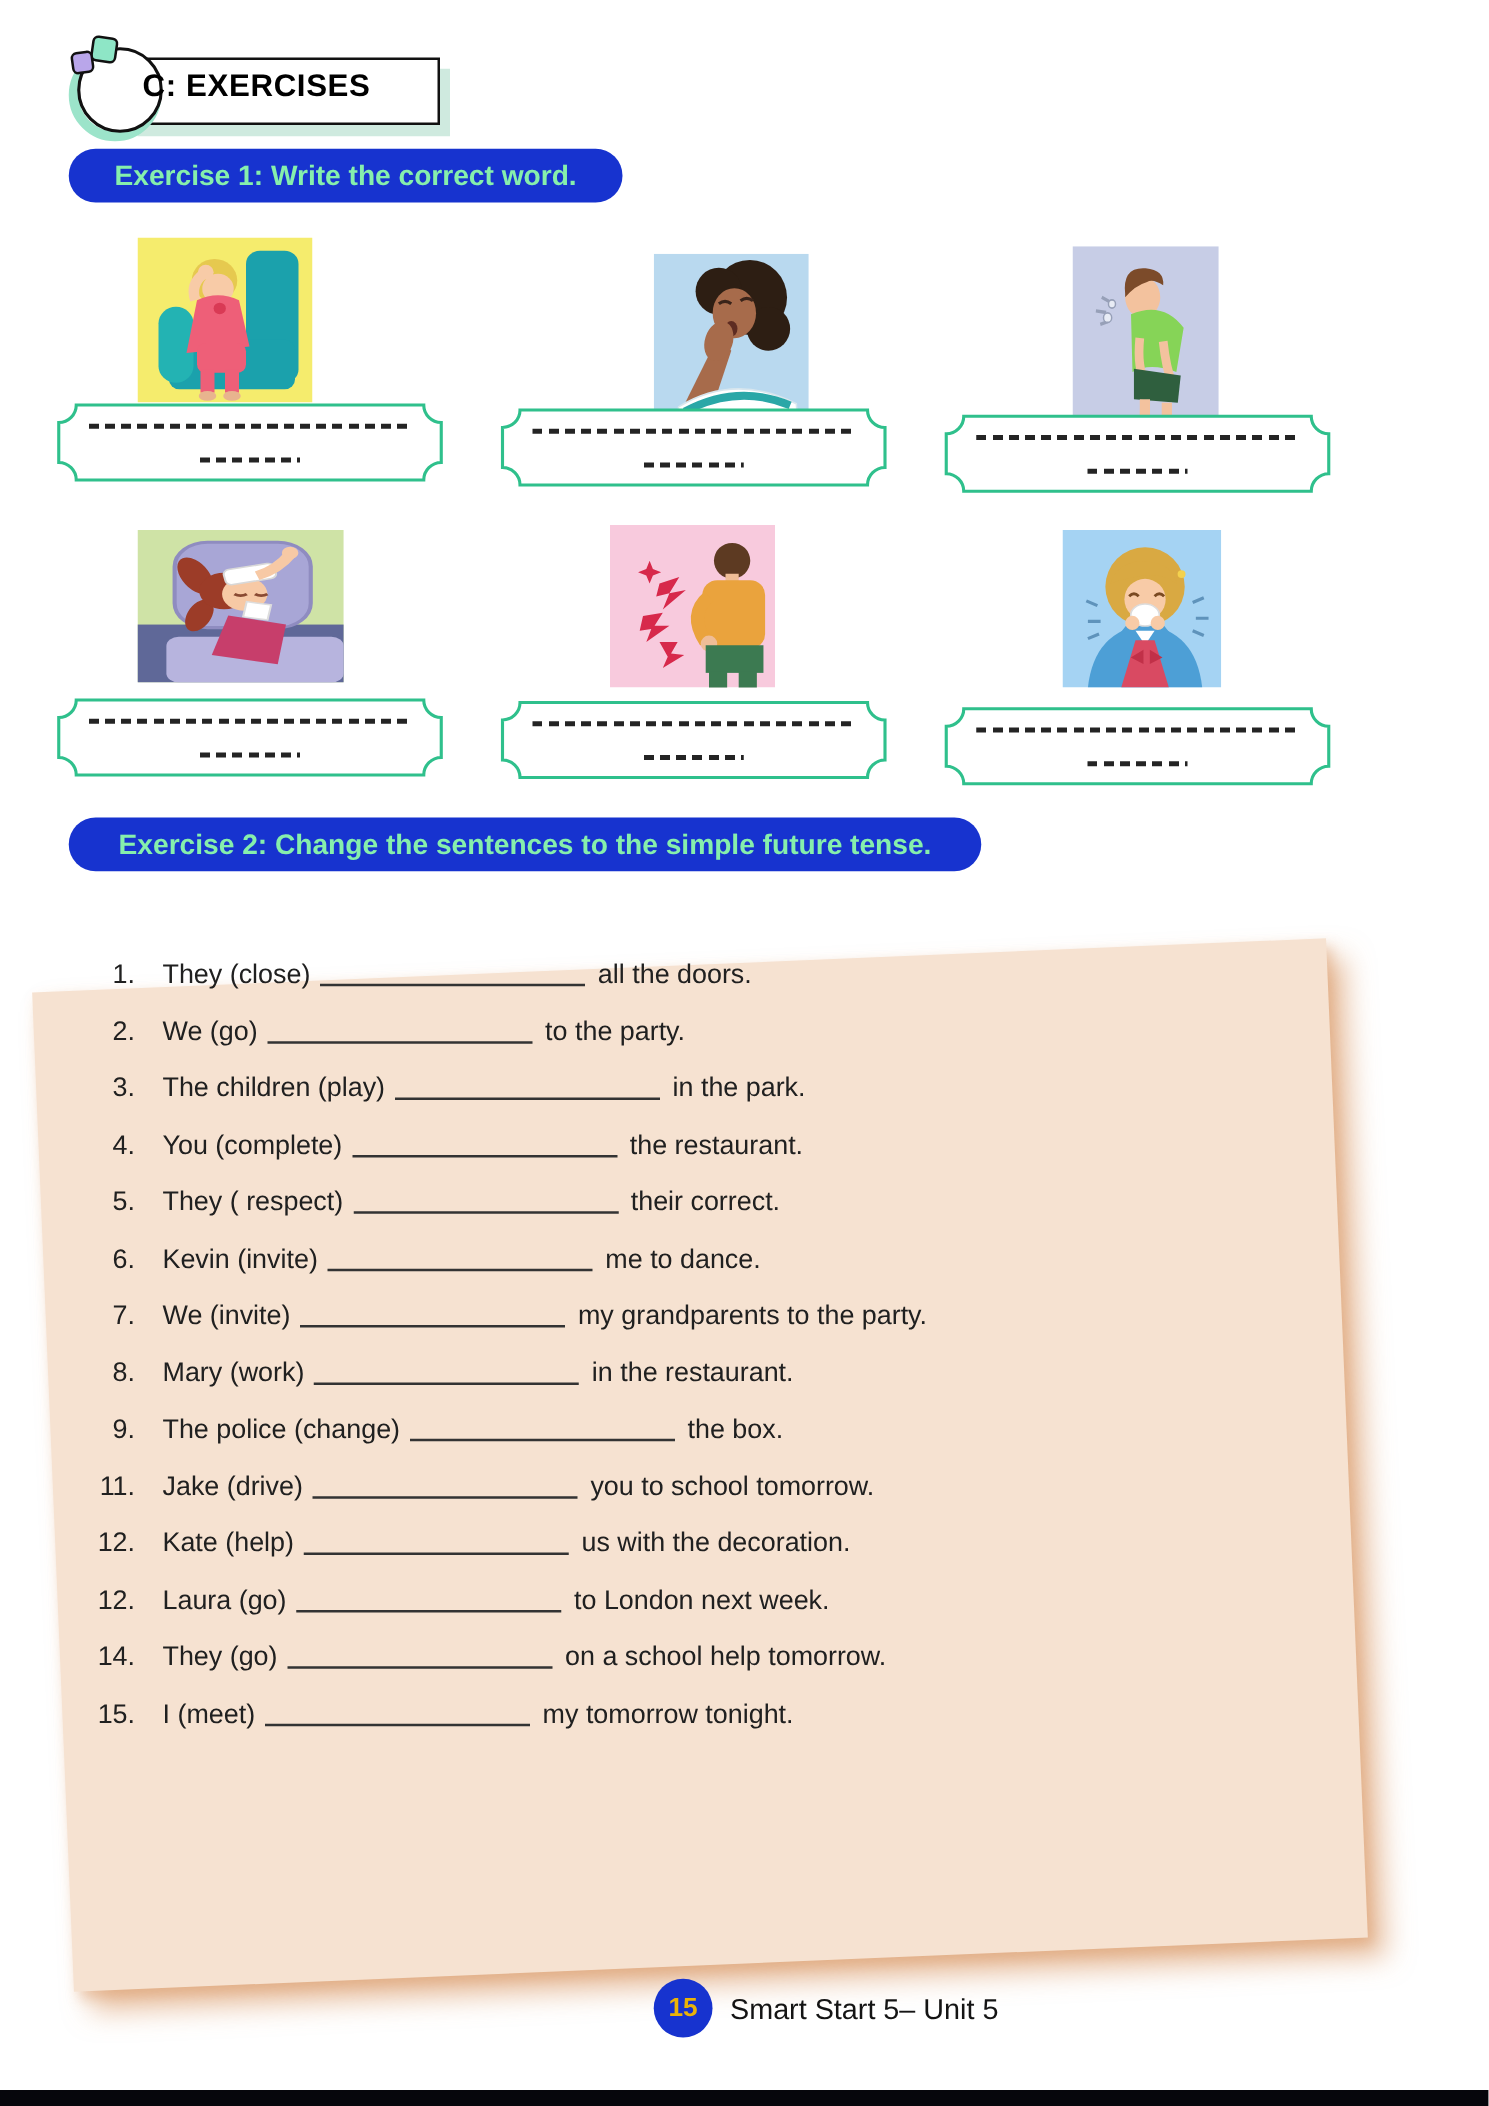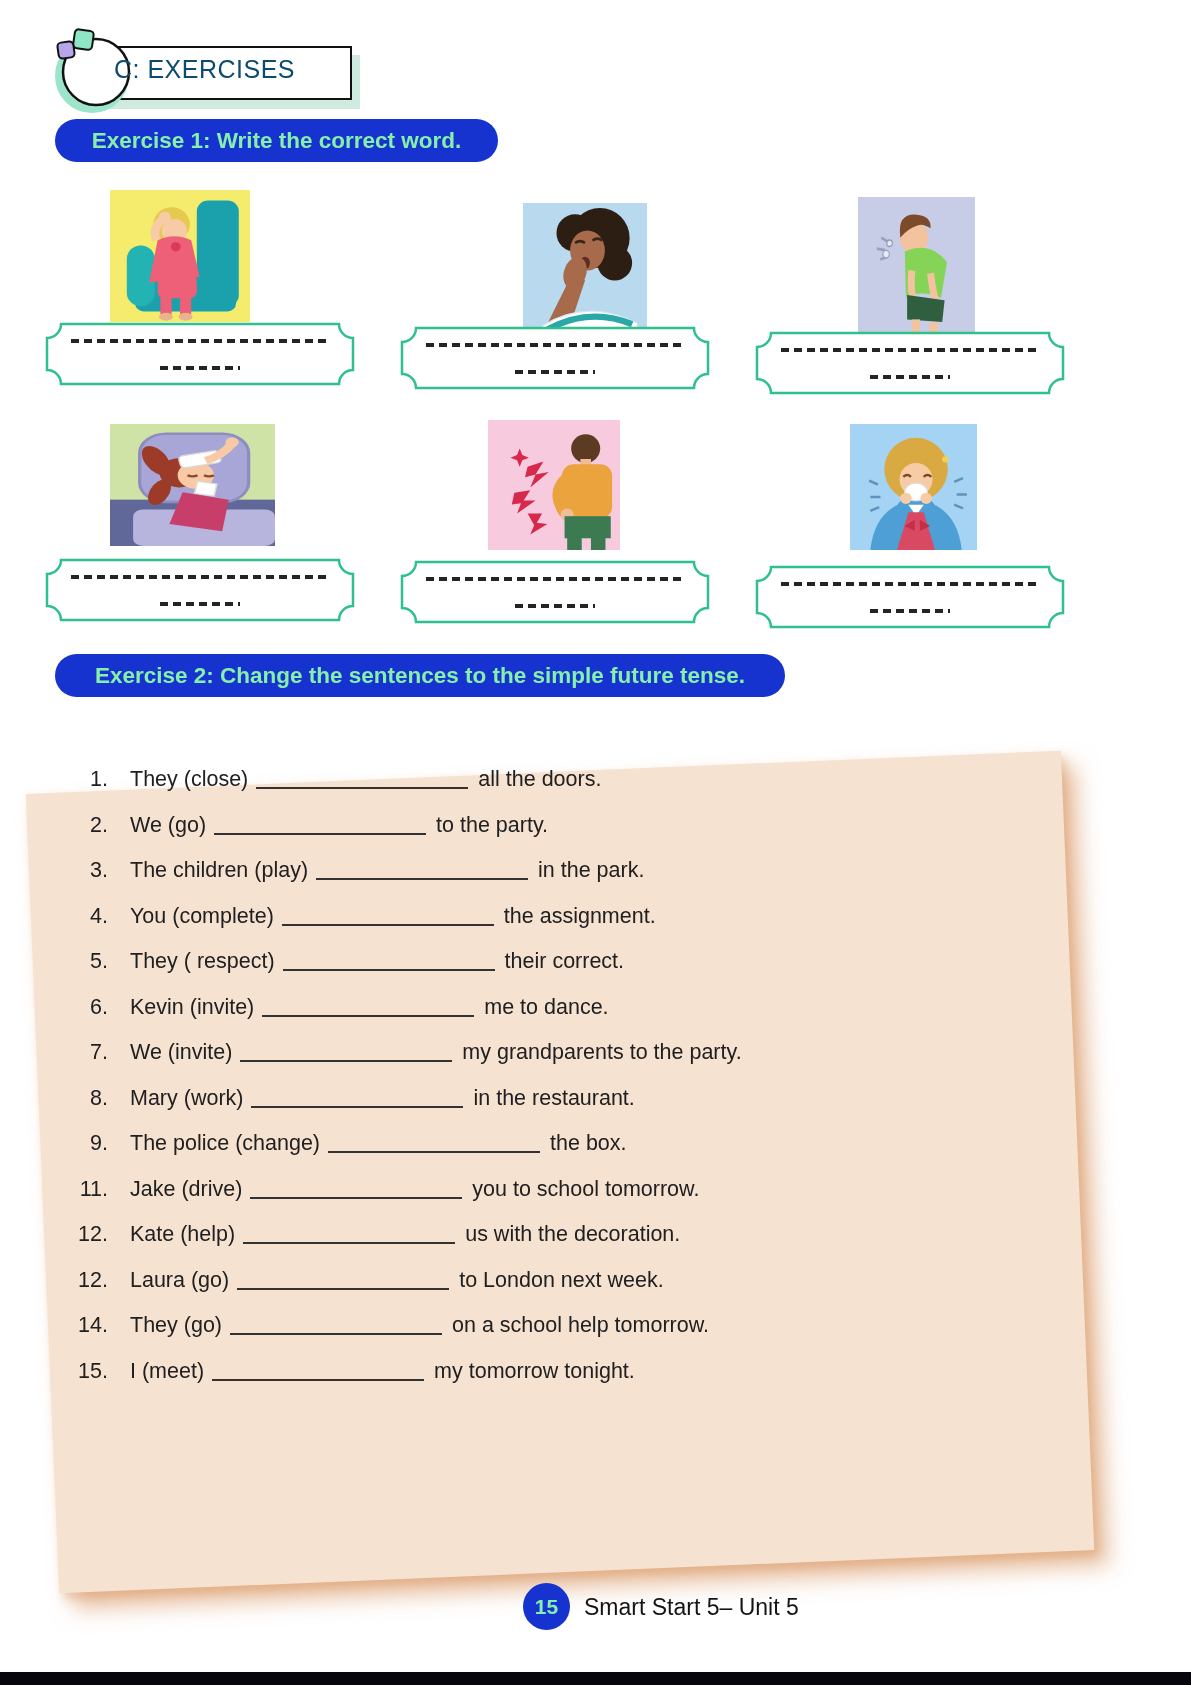--- a/index.html
+++ b/index.html
@@ -6,21 +6,21 @@
   .page{position:relative;width:1191px;height:1685px;background:#ffffff;overflow:hidden;
         font-family:"Liberation Sans",sans-serif;color:#1c1c1c;}
 
   
   .header-badge{position:absolute;left:48px;top:28px;width:300px;height:90px;}
   .header-badge-box{position:absolute;left:54px;top:18px;width:246px;height:50px;
         background:#ffffff;border:2.5px solid #111;
         box-shadow:8px 9px 0 #cfeadf;}
   .header-badge-decor{position:absolute;left:0;top:0;width:92px;height:92px;}
   .header-badge-title{position:absolute;left:66px;top:27px;width:230px;
-        font-size:25px;font-weight:normal;color:#0c4a6e;letter-spacing:.5px;}
+        font-size:25px;font-weight:bold;color:#000000;letter-spacing:.5px;}
 
   
   .pill{position:absolute;display:flex;align-items:center;justify-content:center;
         background:var(--accent-blue,#1733cf);color:#86efac;font-weight:bold;font-size:22.5px;
         border-radius:22px;height:43px;}
   .pill-ex1{left:55px;top:119px;width:443px;}
   .pill-ex2{left:55px;top:654px;width:730px;}
 
   
   .ill{position:absolute;}
@@ -42,21 +42,21 @@
   
   .sentence-list{position:absolute;left:62px;top:766px;width:980px;}
   .sentence-row{display:flex;align-items:baseline;font-size:21.5px;line-height:23px;
         margin-bottom:20.5px;color:#202020;}
   .s-num{width:46px;text-align:right;margin-right:22px;flex:none;}
   .s-blank{display:inline-block;width:212px;border-bottom:2px solid #333;
         height:18px;margin:0 10px 0 8px;flex:none;transform:translateY(3px);}
 
   
   .footer-page-circle{position:absolute;left:523px;top:1583px;width:47px;height:47px;
-        border-radius:50%;background:var(--accent-blue,#1e3fd0);color:#86efac;
+        border-radius:50%;background:var(--accent-blue,#1e3fd0);color:#eab308;
         display:flex;align-items:center;justify-content:center;
         font-size:21px;font-weight:bold;}
   .footer-book-label{position:absolute;left:584px;top:1594px;font-size:23px;
         font-weight:normal;color:#141414;}
   .footer-bar{position:absolute;left:0;bottom:0;width:100%;height:13px;
         background:var(--footer-bar,#06060c);}
 </style>
 </head>
 <body>
 
@@ -260,21 +260,21 @@
       <span class="s-num">3.</span>
       <span class="s-pre">The children (play)</span>
       <span class="s-blank"></span>
       <span class="s-post">in the park.</span>
     </div>
 
     <div class="sentence-row">
       <span class="s-num">4.</span>
       <span class="s-pre">You (complete)</span>
       <span class="s-blank"></span>
-      <span class="s-post">the assignment.</span>
+      <span class="s-post">the restaurant.</span>
     </div>
 
     <div class="sentence-row">
       <span class="s-num">5.</span>
       <span class="s-pre">They ( respect)</span>
       <span class="s-blank"></span>
       <span class="s-post">their correct.</span>
     </div>
 
     <div class="sentence-row">

